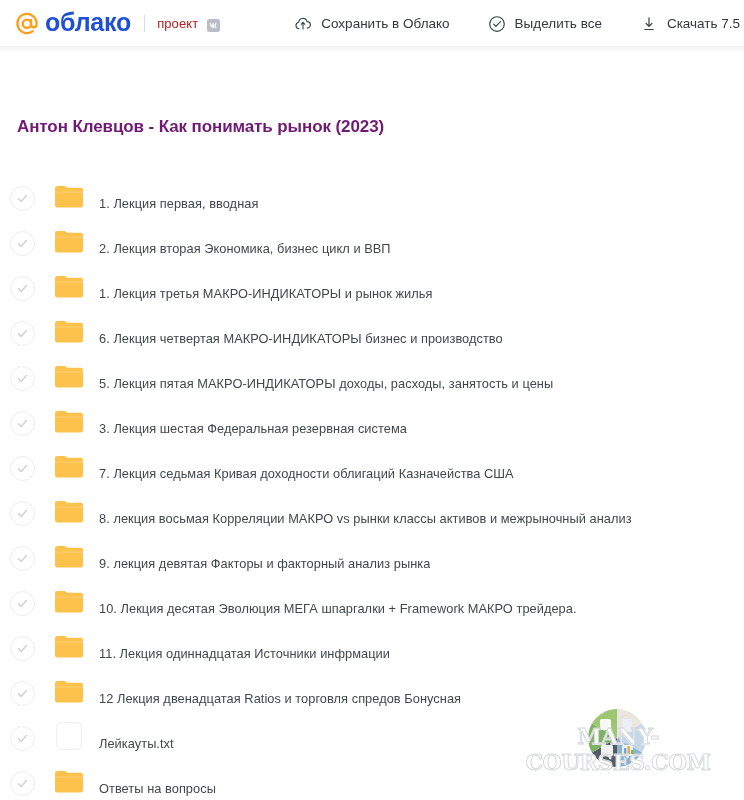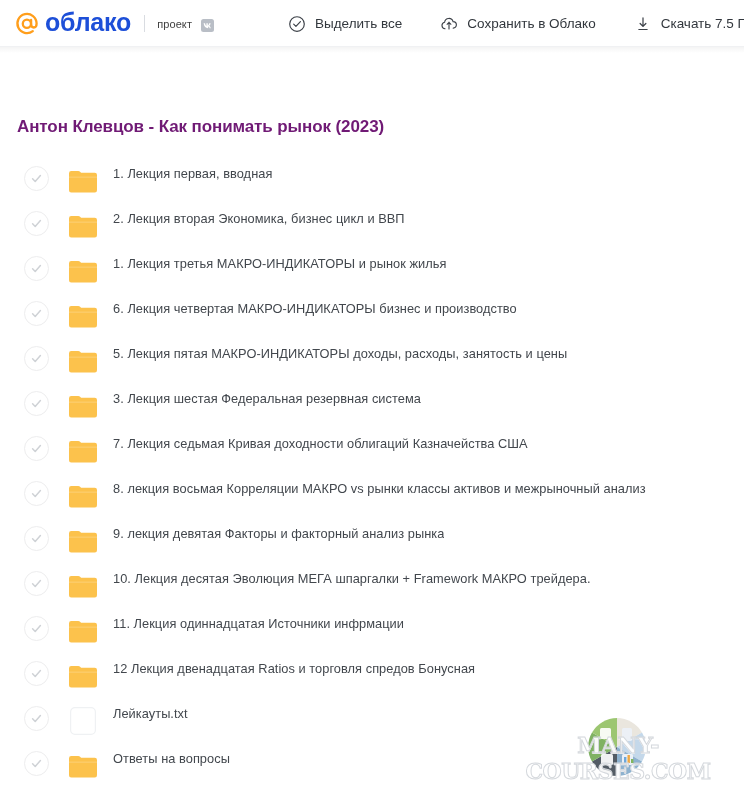--- a/index.html
+++ b/index.html
@@ -65,22 +65,22 @@
     position: relative;
     top: -1px;
   }
   .logo-divider {
     width: 1px;
     height: 17px;
     background: #d9dce1;
     margin: 0 7px 0 8px;
   }
   .logo-proj {
-    font-size: 11px;
-    color: #404040;
+    font-size: 13px;
+    color: #b91c1c;
     letter-spacing: 0.1px;
   }
   .vk-badge {
     display: inline-block;
     width: 13px; height: 13px;
     background: #b9bec6;
     border-radius: 2.5px;
     margin-left: 4px;
     position: relative;
     top: 2px;
@@ -122,23 +122,23 @@
 
   
   .file-list {
     position: absolute;
     top: 166px;
     left: 0; right: 0;
     padding: 0;
   }
   .file-row {
     display: flex;
-    align-items: flex-start;
+    align-items: flex-end;
     height: 45px;
-    padding-left: 24px;
+    padding-left: 10px;
     cursor: pointer;
   }
 
   .check {
     width: 25px; height: 25px;
     border-radius: 50%;
     border: 1px solid #ededee;
     background: #fff;
     display: flex;
     align-items: center;
@@ -166,21 +166,21 @@
     letter-spacing: 0.05px;
     white-space: nowrap;
     overflow: hidden;
     text-overflow: ellipsis;
   }
 
   
   .watermark {
     position: absolute;
     right: 8px;
-    bottom: 22px;
+    bottom: 31px;
     width: 236px;
     height: 62px;
     pointer-events: none;
     user-select: none;
     opacity: 0.88;
   }
   .wm-text {
     position: absolute;
     left: 0; top: 16px;
     width: 236px;
@@ -220,35 +220,35 @@
         <path d="M2.6 4.3h1.5c.1 1.3.7 2.3 1.3 2.7V4.3h1.4v2.1c.6-.1 1.2-.9 1.4-2.1h1.4c-.2 1.3-.9 2.2-1.4 2.5.5.3 1.3 1 1.6 2.4H8.6c-.2-.9-.8-1.5-1.4-1.6v1.6H6.9c-2.2 0-3.8-1.6-4.3-4.9z" fill="#ffffff"></path>
       </svg>
     </span>
   </div>
 
   <div class="toolbar">
 
     <button class="tb-btn">
       <span class="tb-ico">
         <svg class="tb-ico" viewBox="0 0 20 20" fill="none" aria-hidden="true">
-          <circle cx="10" cy="10" r="8.1" stroke="#3c4148" stroke-width="1.3" fill="none"></circle>
-          <path d="M6.3 10.2l2.5 2.5 5-5.3" stroke="#3c4148" stroke-width="1.3" stroke-linecap="round" stroke-linejoin="round" fill="none"></path>
+          <path d="M5.6 15.3a3.7 3.7 0 0 1-.5-7.3 4.8 4.8 0 0 1 9.4-.6 3.6 3.6 0 0 1 .2 7.2" stroke="#3c4148" stroke-width="1.25" stroke-linecap="round" fill="none"></path>
+          <path d="M10 15.6V8.1M10 8.1L7.9 10.3M10 8.1l2.1 2.2" stroke="#3c4148" stroke-width="1.25" stroke-linecap="round" stroke-linejoin="round" fill="none"></path>
         </svg>
       </span>
-      <span>Выделить все</span>
+      <span>Сохранить в Облако</span>
     </button>
 
     <button class="tb-btn">
       <span class="tb-ico">
         <svg class="tb-ico" viewBox="0 0 20 20" fill="none" aria-hidden="true">
-          <path d="M5.6 15.3a3.7 3.7 0 0 1-.5-7.3 4.8 4.8 0 0 1 9.4-.6 3.6 3.6 0 0 1 .2 7.2" stroke="#3c4148" stroke-width="1.25" stroke-linecap="round" fill="none"></path>
-          <path d="M10 15.6V8.1M10 8.1L7.9 10.3M10 8.1l2.1 2.2" stroke="#3c4148" stroke-width="1.25" stroke-linecap="round" stroke-linejoin="round" fill="none"></path>
+          <circle cx="10" cy="10" r="8.1" stroke="#3c4148" stroke-width="1.3" fill="none"></circle>
+          <path d="M6.3 10.2l2.5 2.5 5-5.3" stroke="#3c4148" stroke-width="1.3" stroke-linecap="round" stroke-linejoin="round" fill="none"></path>
         </svg>
       </span>
-      <span>Сохранить в Облако</span>
+      <span>Выделить все</span>
     </button>
 
     <button class="tb-btn">
       <span class="tb-ico">
         <svg class="tb-ico" viewBox="0 0 20 20" fill="none" aria-hidden="true">
           <path d="M10 3.3v9.4M10 12.7l-3.2-3.3M10 12.7l3.2-3.3" stroke="#3c4148" stroke-width="1.35" stroke-linecap="round" stroke-linejoin="round" fill="none"></path>
           <path d="M5.4 16.1h9.2" stroke="#3c4148" stroke-width="1.35" stroke-linecap="round"></path>
         </svg>
       </span>
       <span>Скачать 7.5 ГБ</span>

